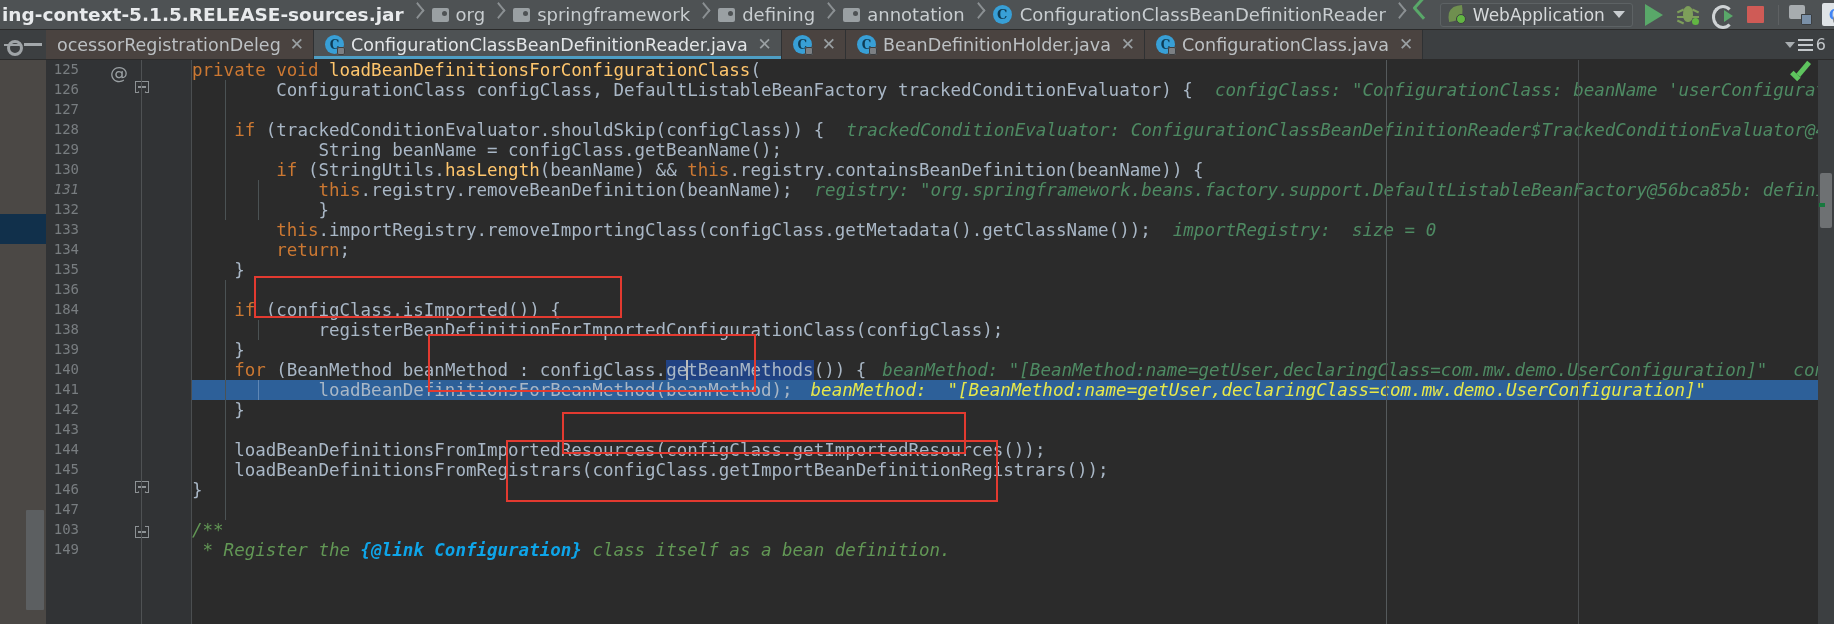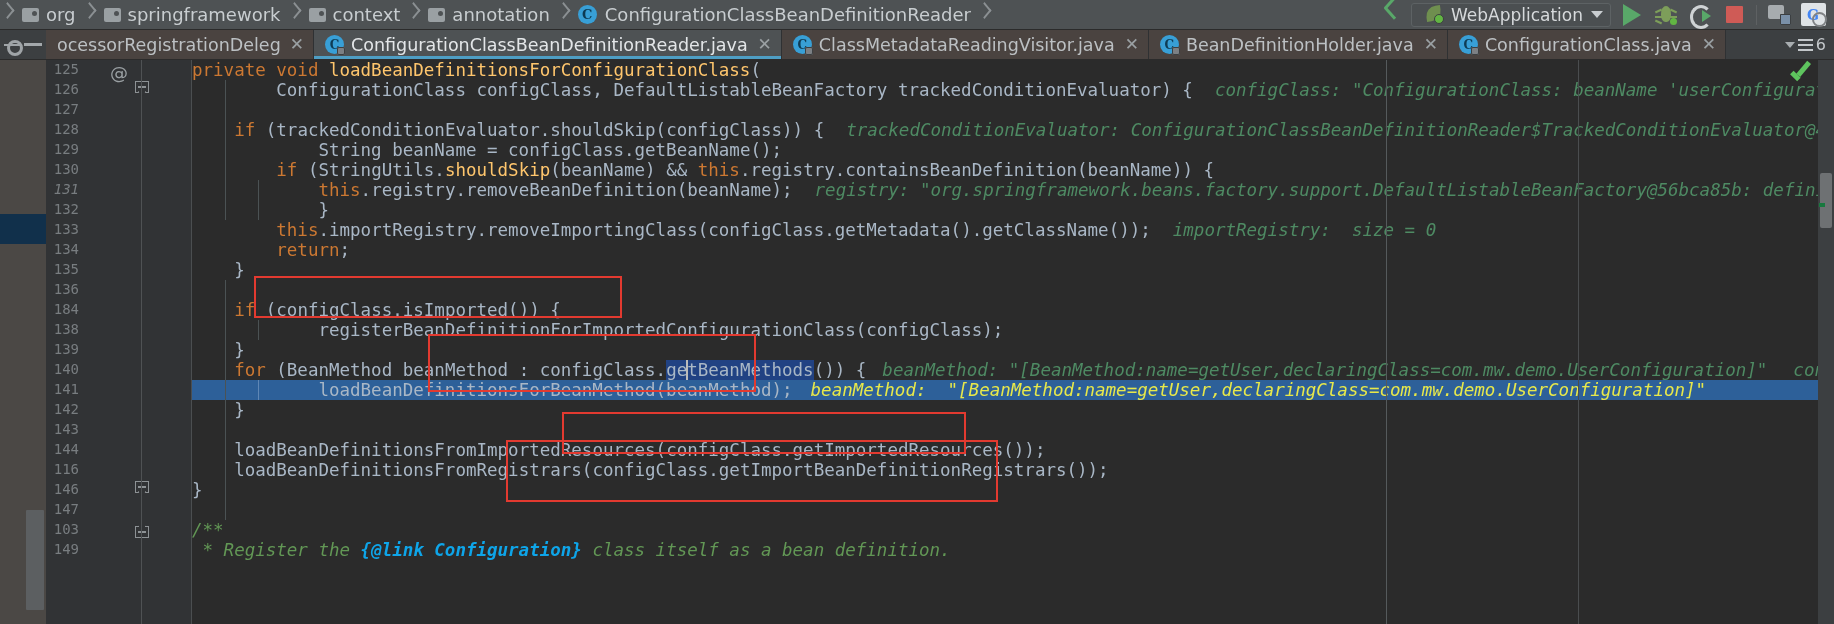--- a/index.html
+++ b/index.html
@@ -48,21 +48,21 @@
   
   #toolbar{ display:flex; align-items:center; height:30px; padding-right:4px; }
   .tb-btn{
     width:34px;height:28px;display:flex;align-items:center;justify-content:center;
     position:relative;
   }
   .tb-sep{ width:1px;height:20px;background:#5e6163;margin:0 5px; }
   #runconfig{
     display:flex;align-items:center;height:24px;
     border:1px solid #5d6264;border-radius:3px;background:#4b4f51;
-    padding:0 7px 0 12px;margin-right:4px;
+    padding:0 7px 0 5px;margin-right:4px;
   }
   #runconfig .rc-label{ font-size:17px;color:#d6d9db;margin:0 8px 0 6px;white-space:nowrap;}
   .caret-dn{
     width:0;height:0;border-left:6px solid transparent;border-right:6px solid transparent;
     border-top:7px solid #c9cdd0;
   }
   .leaf-ic{ width:21px;height:19px;position:relative; }
   .leaf-ic::before{
     content:"";position:absolute;left:2px;top:1px;width:15px;height:15px;
     background:#6f8f4f;border-radius:70% 0 70% 0; transform:rotate(-8deg);
@@ -285,37 +285,40 @@
     transform:rotate(-50deg);transform-origin:left center;
   }
   #editor-sep{
     position:absolute;left:1578px;top:0;width:1px;height:564px;background:#4a4d4f;
   }
 </style>
 </head>
 <body>
 
 <div id="navbar">
+  <div class="crumb first">
+    <span>ing-context-5.1.5.RELEASE-sources.jar</span>
+  </div>
   <div class="crumb-sep"></div>
 
   <div class="crumb">
     <span class="ic-folder"></span>
     <span>org</span>
   </div>
   <div class="crumb-sep"></div>
 
   <div class="crumb">
     <span class="ic-folder"></span>
     <span>springframework</span>
   </div>
   <div class="crumb-sep"></div>
 
   <div class="crumb">
     <span class="ic-folder"></span>
-    <span>context</span>
+    <span>defining</span>
   </div>
   <div class="crumb-sep"></div>
 
   <div class="crumb">
     <span class="ic-folder"></span>
     <span>annotation</span>
   </div>
   <div class="crumb-sep"></div>
 
   <div class="crumb">
@@ -378,21 +381,20 @@
   </div>
 
   <div class="tab active">
     <span class="clsic">C</span>
     <span>ConfigurationClassBeanDefinitionReader.java</span>
     <span class="xclose">✕</span>
   </div>
 
   <div class="tab inactive">
     <span class="clsic">C</span>
-    <span>ClassMetadataReadingVisitor.java</span>
     <span class="xclose">✕</span>
   </div>
 
   <div class="tab inactive">
     <span class="clsic">C</span>
     <span>BeanDefinitionHolder.java</span>
     <span class="xclose">✕</span>
   </div>
 
   <div class="tab inactive">
@@ -448,21 +450,21 @@
       <div class="ln" style="top: 201px;">135</div>
       <div class="ln" style="top: 221px;">136</div>
       <div class="ln" style="top: 241px;">184</div>
       <div class="ln" style="top: 261px;">138</div>
       <div class="ln" style="top: 281px;">139</div>
       <div class="ln" style="top: 301px;">140</div>
       <div class="ln" style="top: 321px;">141</div>
       <div class="ln" style="top: 341px;">142</div>
       <div class="ln" style="top: 361px;">143</div>
       <div class="ln" style="top: 381px;">144</div>
-      <div class="ln" style="top: 401px;">116</div>
+      <div class="ln" style="top: 401px;">145</div>
       <div class="ln" style="top: 421px;">146</div>
       <div class="ln" style="top: 441px;">147</div>
       <div class="ln" style="top: 461px;">103</div>
       <div class="ln" style="top: 481px;">149</div>
     </div>
   <div id="fold-rail"></div>
 
   <div id="code">
 
     <div class="exec-line" style="top:320px"></div>
@@ -474,21 +476,21 @@
     <div class="indent-guide" style="left:66px;top:320px;height:20px;background:#5f87b5"></div>
 
     <div class="cl" style="top:0px"><span class="kw">private void </span><span class="fn">loadBeanDefinitionsForConfigurationClass</span><span>(</span></div>
 
     <div class="cl" style="top:20px"><span>        ConfigurationClass configClass, DefaultListableBeanFactory trackedConditionEvaluator) {</span><span class="hint" style="margin-left:22px">configClass: "ConfigurationClass: beanName 'userConfiguration', c</span></div>
 
     <div class="cl" style="top:60px">    <span class="kw">if</span><span> (trackedConditionEvaluator.shouldSkip(configClass)) {</span><span class="hint" style="margin-left:22px">trackedConditionEvaluator: ConfigurationClassBeanDefinitionReader$TrackedConditionEvaluator@4658</span></div>
 
     <div class="cl" style="top:80px">        <span>    String beanName = configClass.getBeanName();</span></div>
 
-    <div class="cl" style="top:100px">        <span class="kw">if</span><span> (StringUtils.</span><span class="fn">shouldSkip</span><span>(beanName) &amp;&amp; </span><span class="kw">this</span><span>.registry.containsBeanDefinition(beanName)) {</span></div>
+    <div class="cl" style="top:100px">        <span class="kw">if</span><span> (StringUtils.</span><span class="fn">hasLength</span><span>(beanName) &amp;&amp; </span><span class="kw">this</span><span>.registry.containsBeanDefinition(beanName)) {</span></div>
 
     <div class="cl" style="top:120px">            <span class="kw">this</span><span>.registry.removeBeanDefinition(beanName);</span><span class="hint" style="margin-left:22px">registry: "org.springframework.beans.factory.support.DefaultListableBeanFactory@56bca85b: defining be</span></div>
 
     <div class="cl" style="top:140px">        <span>    }</span></div>
 
     <div class="cl" style="top:160px">        <span class="kw">this</span><span>.importRegistry.removeImportingClass(configClass.getMetadata().getClassName());</span><span class="hint" style="margin-left:22px">importRegistry:  size = 0</span></div>
 
     <div class="cl" style="top:180px">        <span class="kw">return</span><span>;</span></div>
 
     <div class="cl" style="top:200px">    <span>}</span></div>

